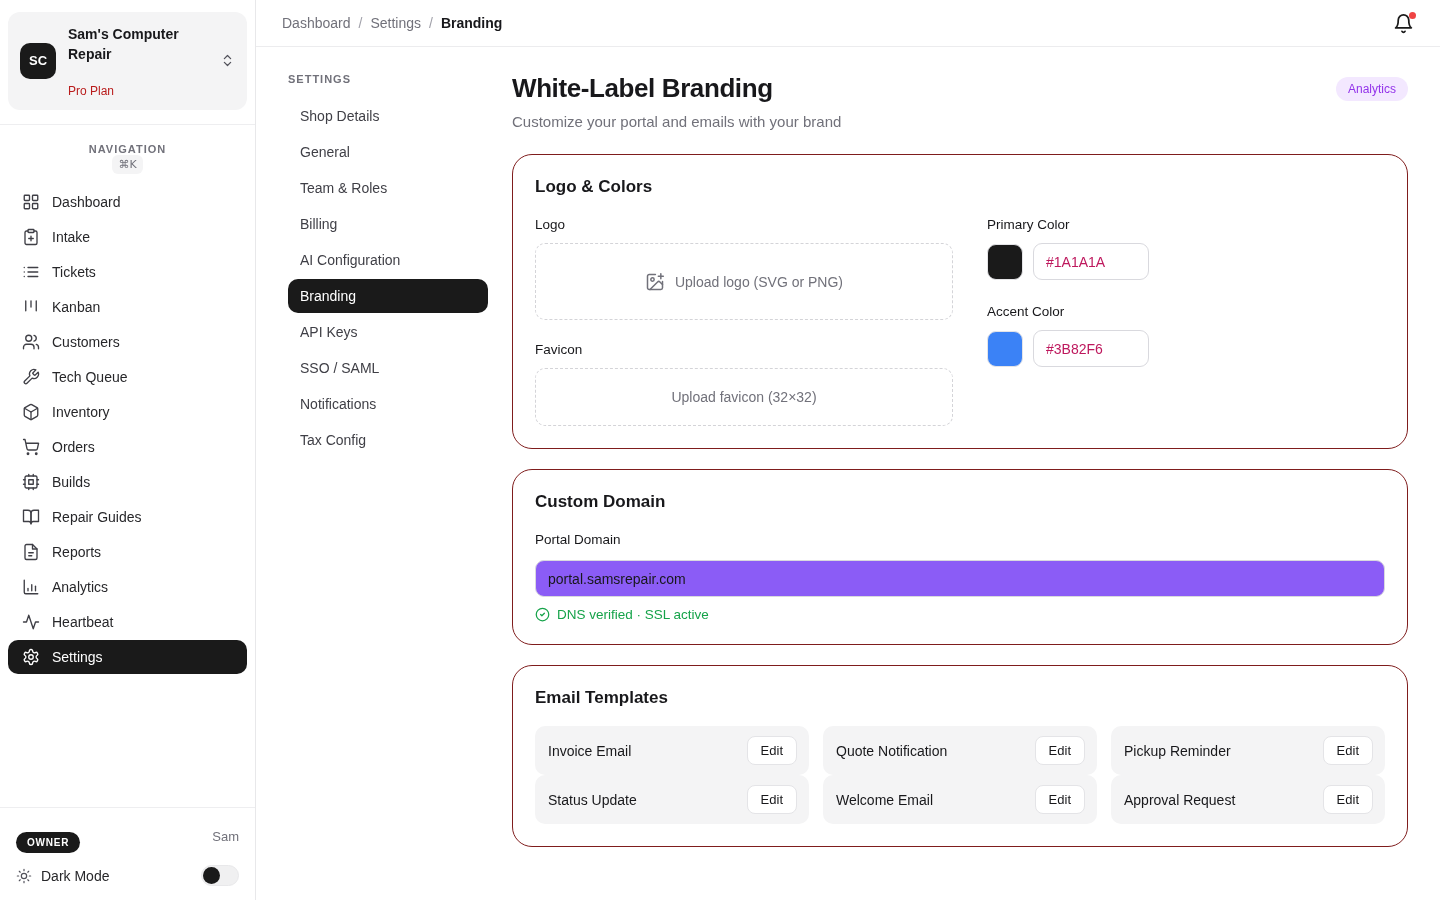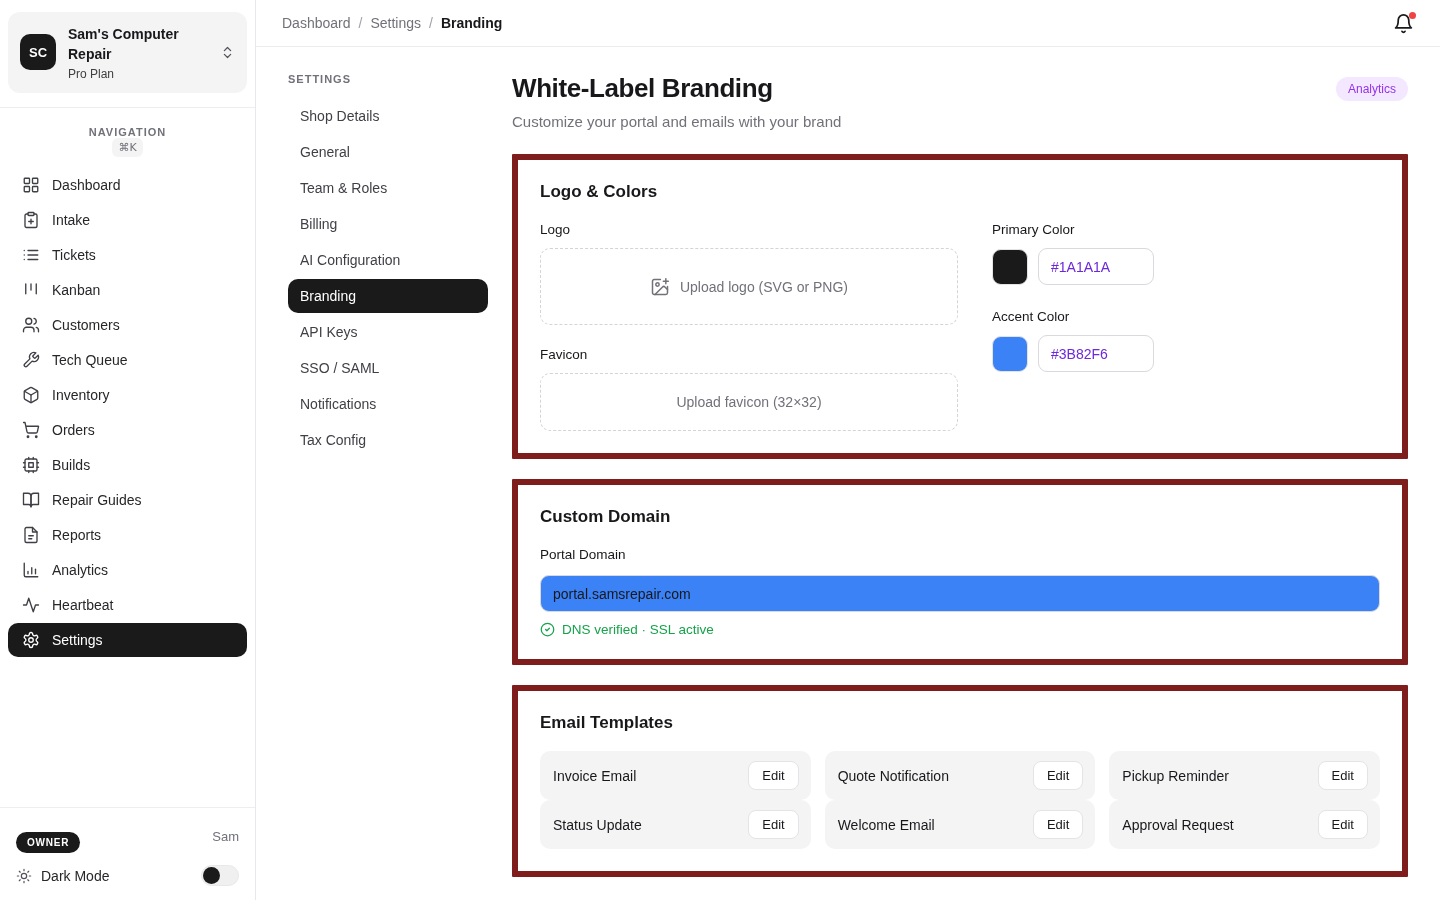--- a/index.html
+++ b/index.html
@@ -27,21 +27,21 @@
     display:flex; align-items:center; gap:12px;
     padding:12px 12px; cursor:pointer;
   }
   .org-avatar {
     width:36px; height:36px; border-radius:10px; background:#1A1A1A;
     color:#fff; font-weight:bold; font-size:13px;
     display:flex; align-items:center; justify-content:center; flex:none;
   }
   .org-meta { flex:1; min-width:0; }
   .org-name { font-weight:bold; font-size:14px; line-height:1.45; }
-  .org-plan { font-size:12px; color:#404040; margin-top:2px; }
+  .org-plan { font-size:12px; color:#b91c1c; margin-top:19px; }
   .org-chevron { color:#52525B; flex:none; }
 
   .nav-section {
     display:flex; align-items:center; justify-content:space-between;
     padding:18px 20px 8px;
     flex-direction:column;
   }
   .nav-section-label {
     font-size:11px; font-weight:bold; letter-spacing:1px; color:#71717A;
   }
@@ -115,21 +115,21 @@
   .content { flex:1; padding:26px 32px 16px 0; overflow:hidden; }
   .page-header { display:flex; align-items:flex-start; justify-content:space-between; }
   .page-title { font-size:26px; font-weight:bold; letter-spacing:-0.4px; }
   .page-subtitle { font-size:15px; color:#71717A; margin-top:9px; }
   .enterprise-badge {
     background:#F3E8FF; color:#9333EA; font-size:12px; font-weight:500;
     border-radius:999px; padding:5px 12px; margin-top:4px;
   }
 
   .card {
-    background:#fff; border:6px solid #7f1d1d; border-radius:1px;
+    background:#fff; border:1px solid #7f1d1d; border-radius:20px;
     padding:22px; margin-top:20px;
   }
   .card:first-of-type { margin-top:24px; }
   .card-heading { font-size:17px; font-weight:bold; }
 
   .lc-grid { display:grid; grid-template-columns:418px 1fr; column-gap:34px; margin-top:20px; }
   .field-label { font-size:13.5px; font-weight:500; margin-bottom:11px; }
   .dropzone {
     border:1.5px dashed #D4D4D8; border-radius:10px;
     display:flex; align-items:center; justify-content:center; gap:10px;
@@ -142,28 +142,28 @@
   .color-group { margin-bottom:24px; }
   .color-row { display:flex; align-items:center; gap:10px; }
   .swatch {
     width:36px; height:36px; border-radius:9px; border:1px solid #E4E4E7;
     cursor:pointer; flex:none;
   }
   .swatch.primary { background:#1A1A1A; }
   .swatch.accent { background:#3B82F6; }
   .color-input {
     width:116px; height:37px; border:1px solid #D9D9DE; border-radius:9px;
-    font-family:"Liberation Sans", sans-serif; font-size:14px; color:#6d28d9;
+    font-family:"Liberation Sans", sans-serif; font-size:14px; color:#be185d;
     padding:0 12px; outline:none; background:#fff;
   }
 
   .domain-input {
     width:100%; height:37px; border:1px solid #D9D9DE; border-radius:9px;
     font-family:"Liberation Sans", sans-serif; font-size:14px; color:#18181B;
-    padding:0 12px; outline:none; background:#3b82f6; margin-top:2px;
+    padding:0 12px; outline:none; background:#8b5cf6; margin-top:2px;
   }
   .domain-status {
     display:flex; align-items:center; gap:7px; margin-top:10px;
     color:#16A34A; font-size:13.5px;
   }
 
   .tiles-grid {
     display:grid; grid-template-columns:repeat(3, 1fr); gap:0 14px; margin-top:18px;
   }
   .template-tile {

